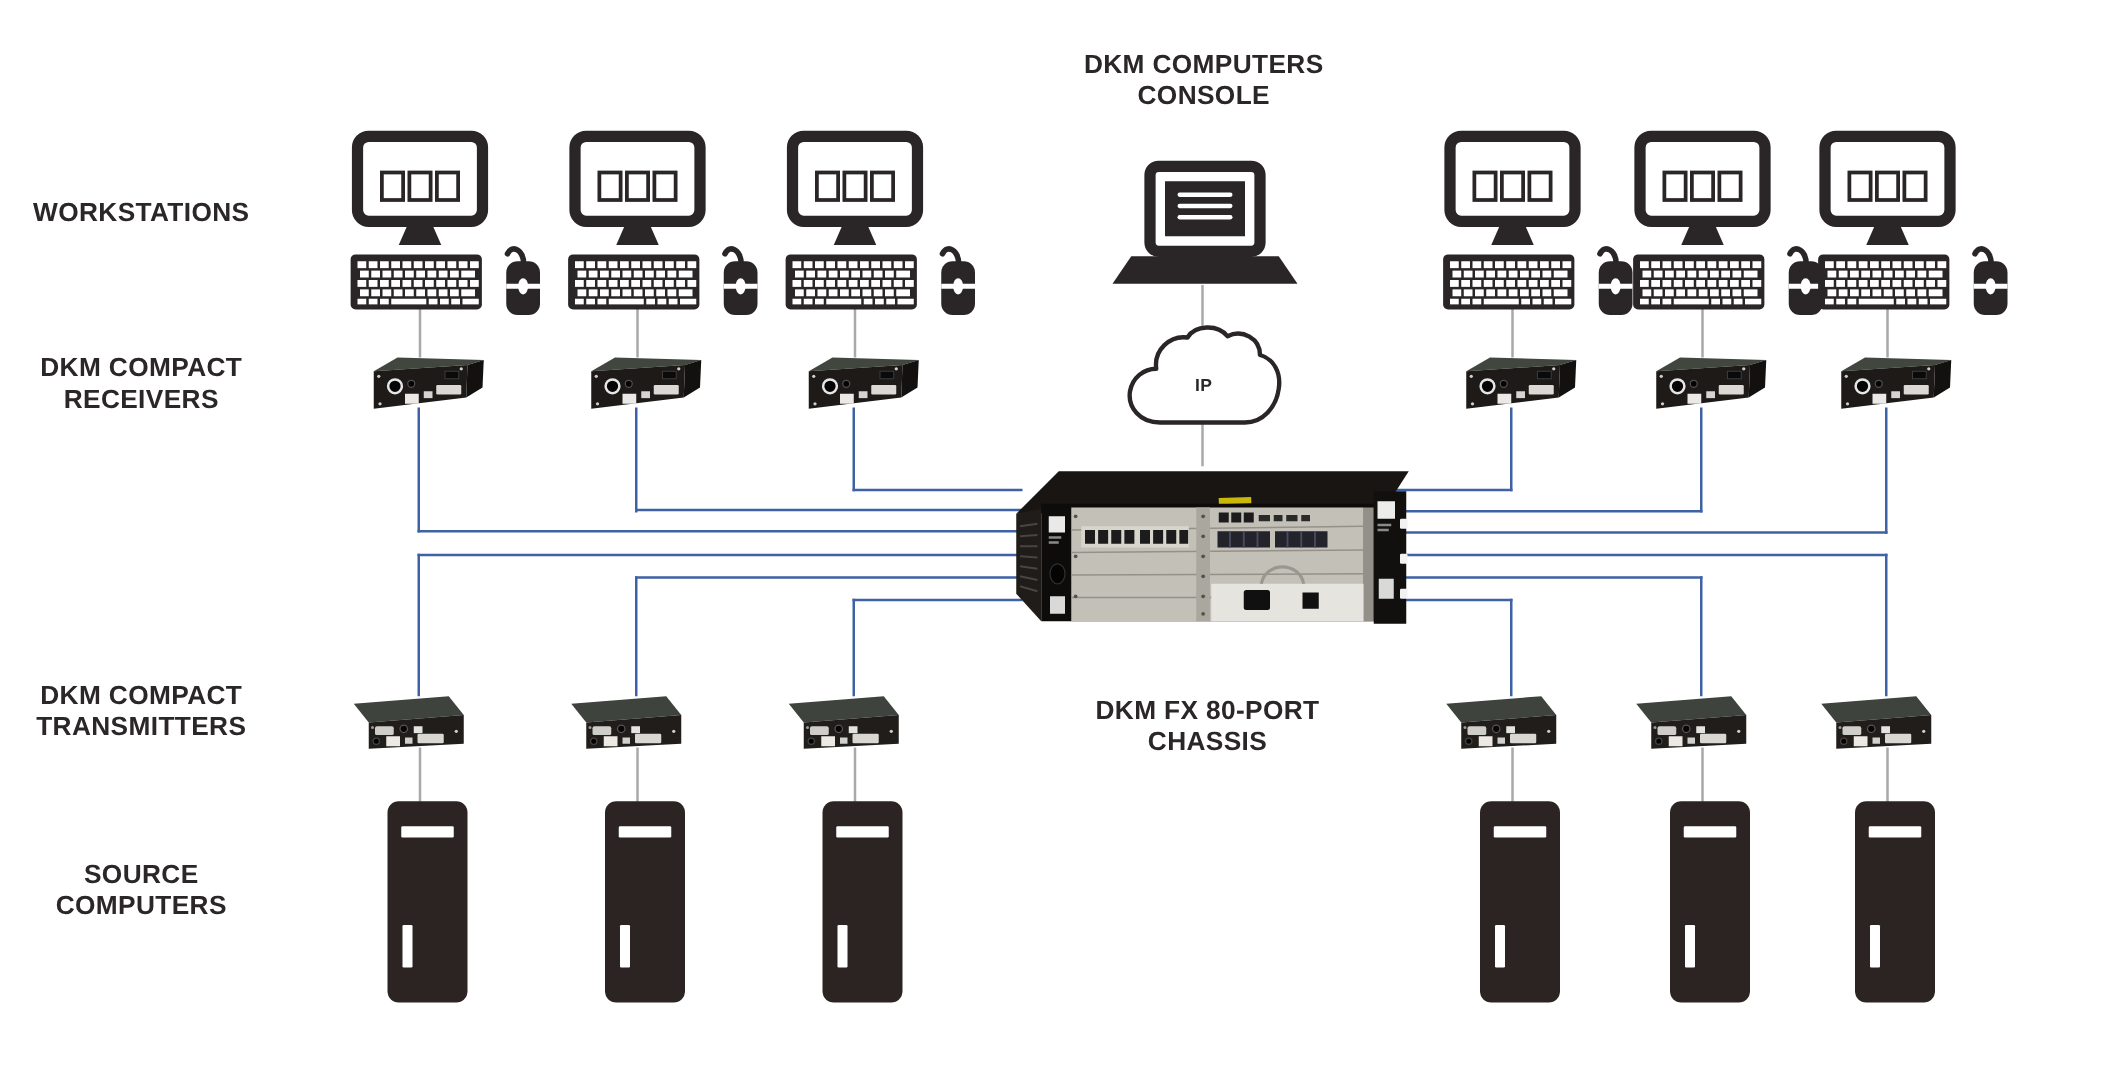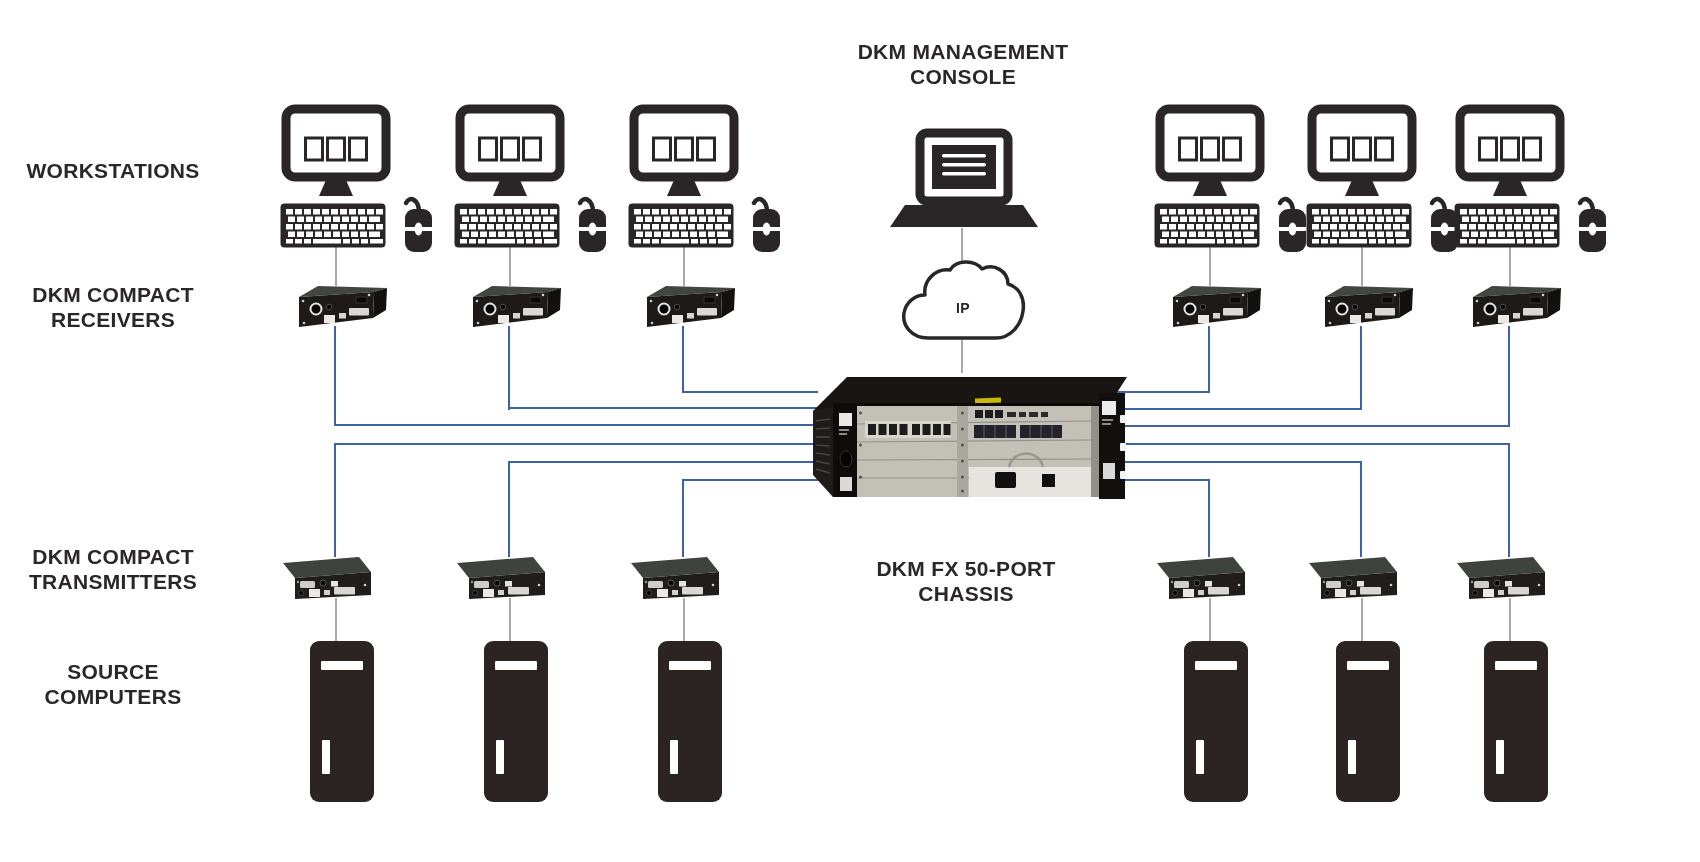--- a/index.html
+++ b/index.html
@@ -274,24 +274,24 @@
   <div class="lh" style="left:1112px;top:479px;width:98px"></div>
   <div class="lv" style="left:1208px;top:479px;height:78px"></div>
   <div class="lh" style="left:1112px;top:461px;width:250px"></div>
   <div class="lv" style="left:1360px;top:461px;height:96px"></div>
   <div class="lh" style="left:1112px;top:443px;width:398px"></div>
   <div class="lv" style="left:1508px;top:443px;height:114px"></div>
 
   <div class="lbl" style="left:13px;top:158px;width:200px">WORKSTATIONS</div>
   <div class="lbl" style="left:13px;top:544px;width:200px">DKM COMPACT TRANSMITTERS</div>
   <div class="lbl" style="left:13px;top:282px;width:200px">DKM COMPACT RECEIVERS</div>
-  <div class="lbl" style="left:13px;top:659px;width:200px">SOURCE COMPUTERS</div>
-
-  <div class="lbl" style="left:838px;top:39px;width:250px">DKM MANAGEMENT CONSOLE</div>
-  <div class="lbl" style="left:856px;top:556px;width:220px">DKM FX 50-PORT CHASSIS</div>
+  <div class="lbl" style="left:13px;top:687px;width:200px">SOURCE COMPUTERS</div>
+
+  <div class="lbl" style="left:838px;top:39px;width:250px">DKM COMPUTERS CONSOLE</div>
+  <div class="lbl" style="left:856px;top:556px;width:220px">DKM FX 80-PORT CHASSIS</div>
 
   <div>
     <svg class="abs" style="left:281px;top:104px" width="110" height="92">
         <use href="#sym-monitor"></use>
       </svg>
     <svg class="abs" style="left:280px;top:203px" width="106" height="45">
         <use href="#sym-keyboard"></use>
       </svg>
     <svg class="abs" style="left:398px;top:192px" width="40" height="62">
         <use href="#sym-mouse"></use>

